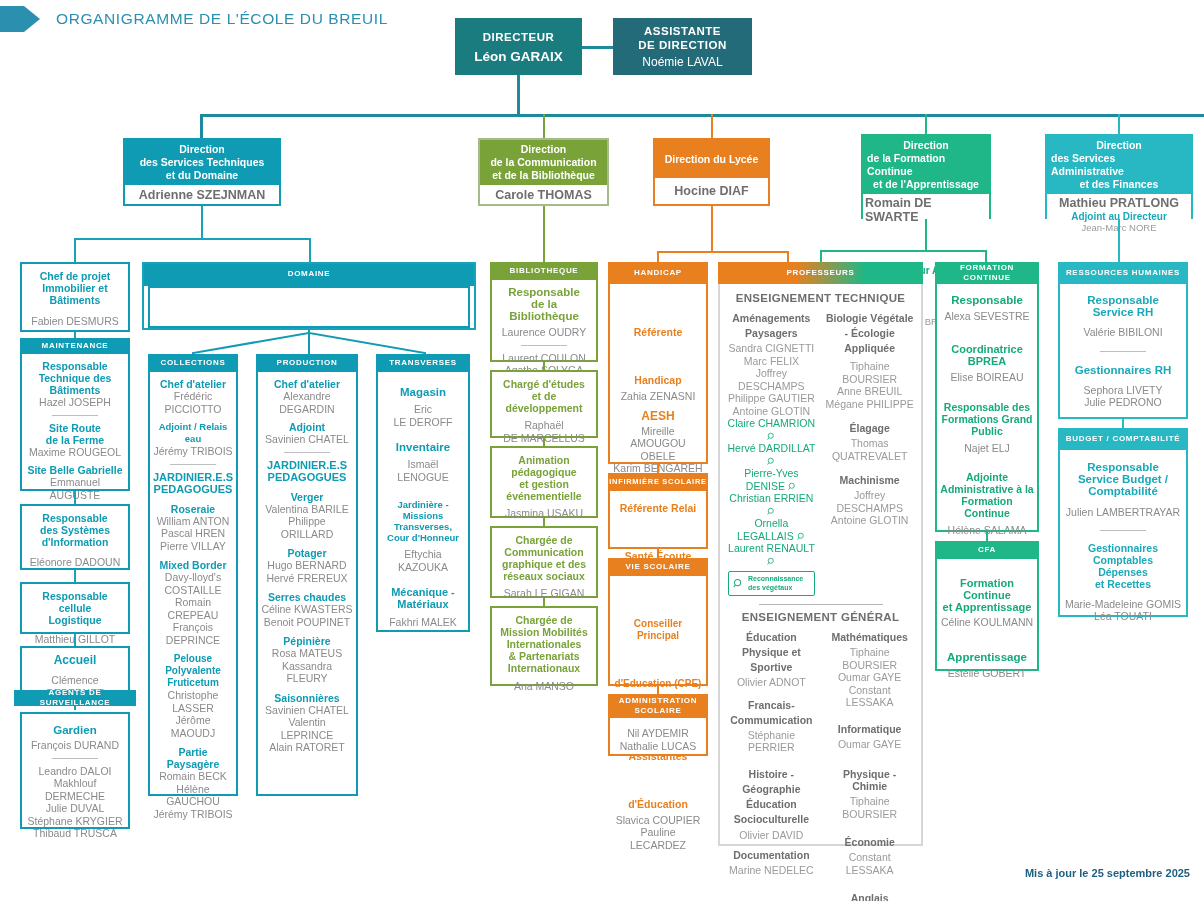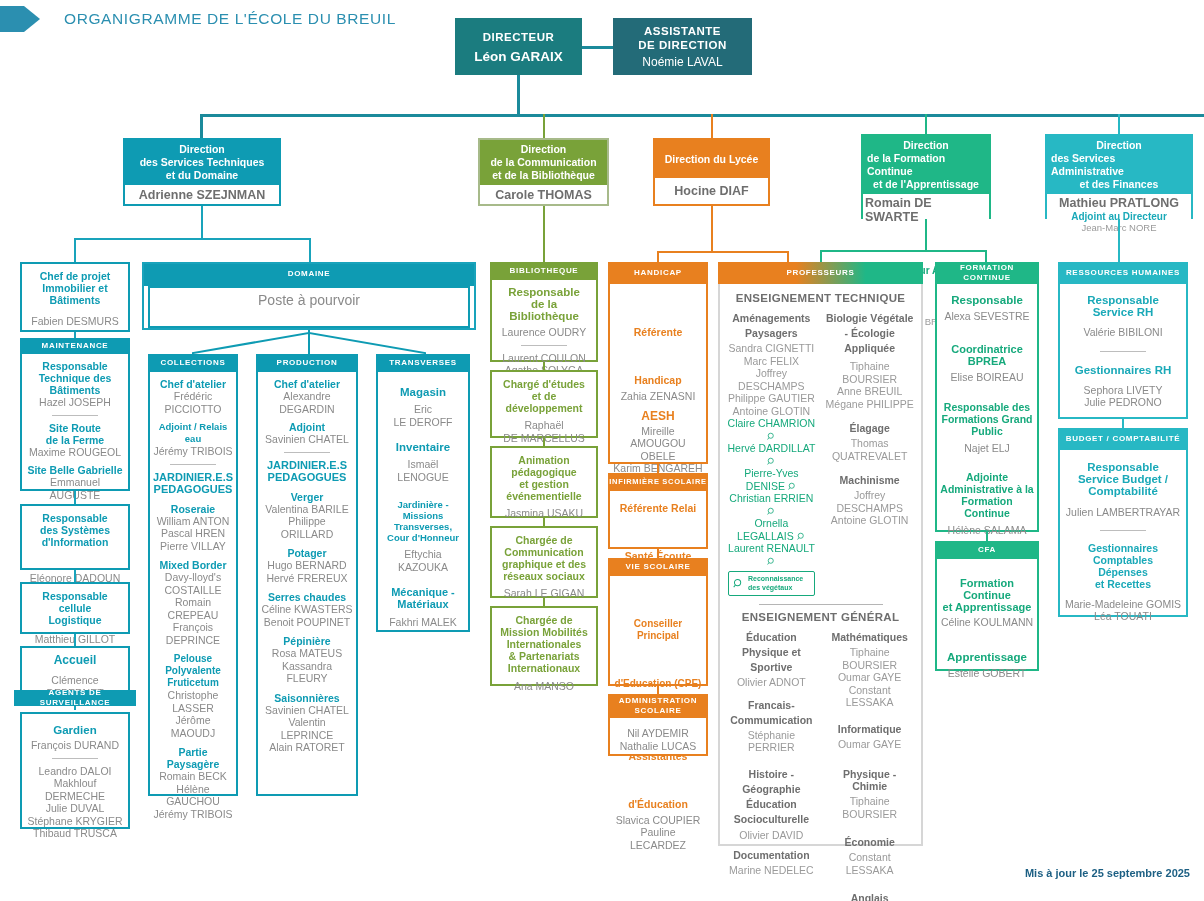--- a/index.html
+++ b/index.html
@@ -15,21 +15,21 @@
   
   
 
   .abs{position:absolute;box-sizing:border-box;}
 
   
   #title-bar{position:absolute;left:0;top:6px;height:26px;display:flex;align-items:center;}
   #title-arrow{width:40px;height:26px;background:#2b8fb0;
      clip-path:polygon(0 0,60% 0,100% 50%,60% 100%,0 100%);
      box-shadow:0 0 0 rgba(0,0,0,0);}
-  #title-text{margin-left:24px;font-size:15.5px;letter-spacing:.6px;color:#2b8fb0;white-space:nowrap;}
+  #title-text{margin-left:16px;font-size:15.5px;letter-spacing:.6px;color:#2b8fb0;white-space:nowrap;}
 
   
   .ln{position:absolute;background:#19a3bb;}
   .ln.g{background:#79a239;}
   .ln.o{background:#e8801f;}
   .ln.e{background:#1fb787;}
   .ln.c{background:#27b8c4;}
   .ln.t{background:#1b8a9b;}
 
   
@@ -201,21 +201,21 @@
   <div style="height:6px;"></div>
   <div class="role tl">Site Belle Gabrielle</div>
   <div class="person">Emmanuel AUGUSTE</div>
 </div>
 <div class="ln abs" style="left:74px;top:491px;width:2px;height:13px;"></div>
 
 <div class="panel" style="left:20px;top:504px;width:110px;height:66px;border:2px solid #0e9bb3;">
   <div class="role tl">Responsable</div>
   <div class="role tl">des Systèmes</div>
   <div class="role tl">d'Information</div>
-  <div class="person" style="margin-top:24px;">Eléonore DADOUN</div>
+  <div class="person" style="margin-top:8px;">Eléonore DADOUN</div>
 </div>
 <div class="ln abs" style="left:74px;top:570px;width:2px;height:12px;"></div>
 
 <div class="panel" style="left:20px;top:582px;width:110px;height:52px;border:2px solid #0e9bb3;">
   <div class="role tl">Responsable cellule</div>
   <div class="role tl">Logistique</div>
   <div class="person" style="margin-top:7px;">Matthieu GILLOT</div>
 </div>
 <div class="ln abs" style="left:74px;top:634px;width:2px;height:12px;"></div>
 
@@ -237,21 +237,20 @@
   <div class="person">Makhlouf DERMECHE</div>
   <div class="person">Julie DUVAL</div>
   <div class="person">Stéphane KRYGIER</div>
   <div class="person">Thibaud TRUSCA</div>
 </div>
 
 <div class="sechdr" style="left:142px;top:262px;width:334px;height:24px;background:#0e9bb3;">
   <span>DOMAINE</span>
 </div>
 <div class="panel" style="left:148px;top:286px;width:322px;height:42px;border:2px solid #0e9bb3;padding-top:4px;">
-  <div style="font-size:14px;color:#8a8a8a;line-height:17px;">Poste à pourvoir</div>
 </div>
 <div class="ln abs" style="left:142px;top:262px;width:334px;height:2px;"></div>
 <div class="ln abs" style="left:142px;top:262px;width:2px;height:68px;"></div>
 <div class="ln abs" style="left:474px;top:262px;width:2px;height:68px;"></div>
 <div class="ln abs" style="left:142px;top:328px;width:334px;height:2px;"></div>
 
 <svg class="abs" style="left:148px;top:330px;width:322px;height:26px;">
   <path d="M161,0 L161,3 L45,23 L45,26" stroke="#0e9bb3" stroke-width="2" fill="none"></path>
   <path d="M161,0 L161,26" stroke="#0e9bb3" stroke-width="2" fill="none"></path>
   <path d="M161,0 L161,3 L277,23 L277,26" stroke="#0e9bb3" stroke-width="2" fill="none"></path>

